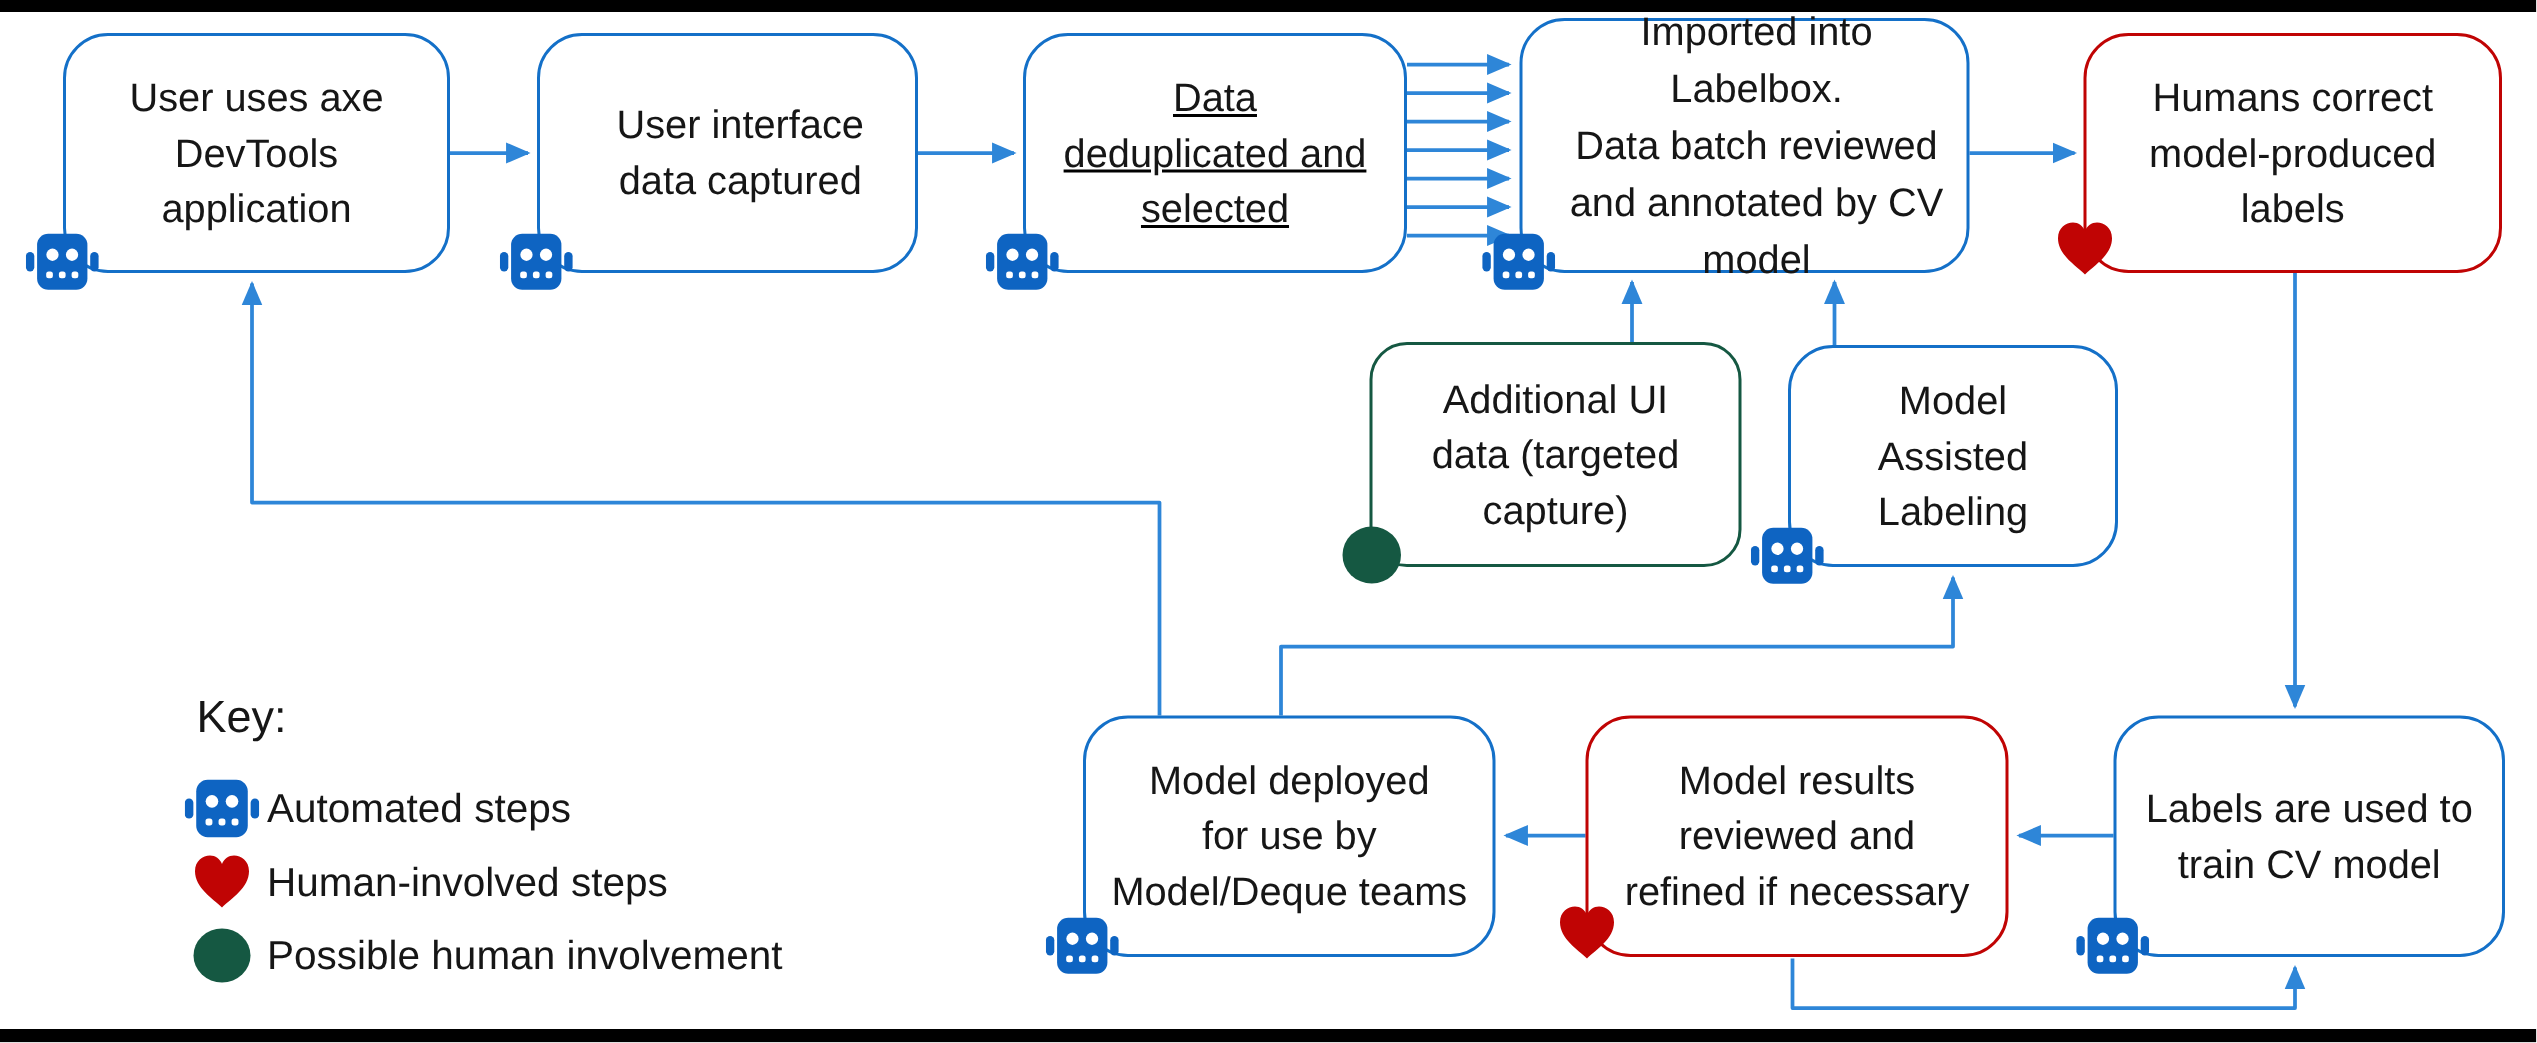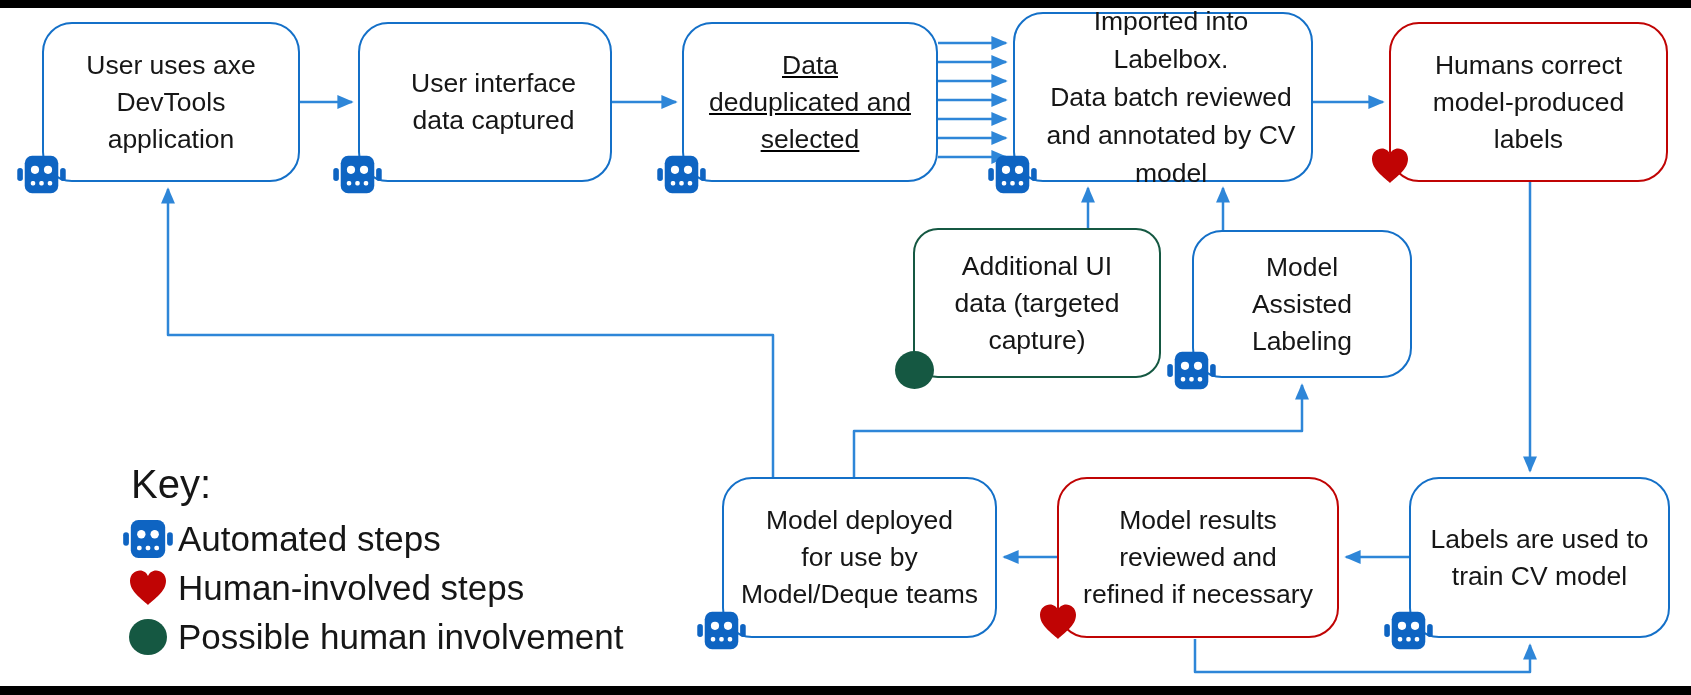--- a/index.html
+++ b/index.html
@@ -28,24 +28,24 @@
   .badge.robot { left:-27px; bottom:-15px; width:49px; height:41px; color:var(--robot-blue,#0e64c2); }
   .badge.heart { left:-21px; bottom:-7px;  width:40px; height:42px; color:var(--red,#c00404); }
   .badge.dot   {
     left:-20px; bottom:-13px; width:39px; height:38px; border-radius:50%;
     background:var(--green,#155842);
   }
 
   svg.wires { position:absolute; left:0; top:0; }
   .wire { fill:none; stroke:var(--blue-line,#2e86d8); stroke-width:2.5px; stroke-linejoin:round; }
 
-  .key-title { position:absolute; left:131px; top:462px; font-size:40px; color:var(--text,#161616); }
+  .key-title { position:absolute; left:131px; top:462px; font-size:30px; color:var(--text,#161616); }
   .key-row { position:absolute; left:118px; height:50px; display:flex; align-items:center; }
   .key-row .icon-cell { width:60px; display:flex; align-items:center; justify-content:center; }
-  .key-row .key-label { font-size:35px; color:var(--text,#161616); white-space:nowrap; }
+  .key-row .key-label { font-size:27px; color:var(--text,#161616); white-space:nowrap; }
   .key-row .dot-icon { width:38px; height:36px; border-radius:50%; background:var(--green,#155842); }
   .key-row.r1 { top:514px; }
   .key-row.r2 { top:563px; }
   .key-row.r3 { top:612px; }
   .key-row .robot-svg { width:50px; height:42px; color:var(--robot-blue,#0e64c2); }
   .key-row .heart-svg { width:40px; height:42px; color:var(--red,#c00404); }
 </style>
 </head>
 <body>
 

